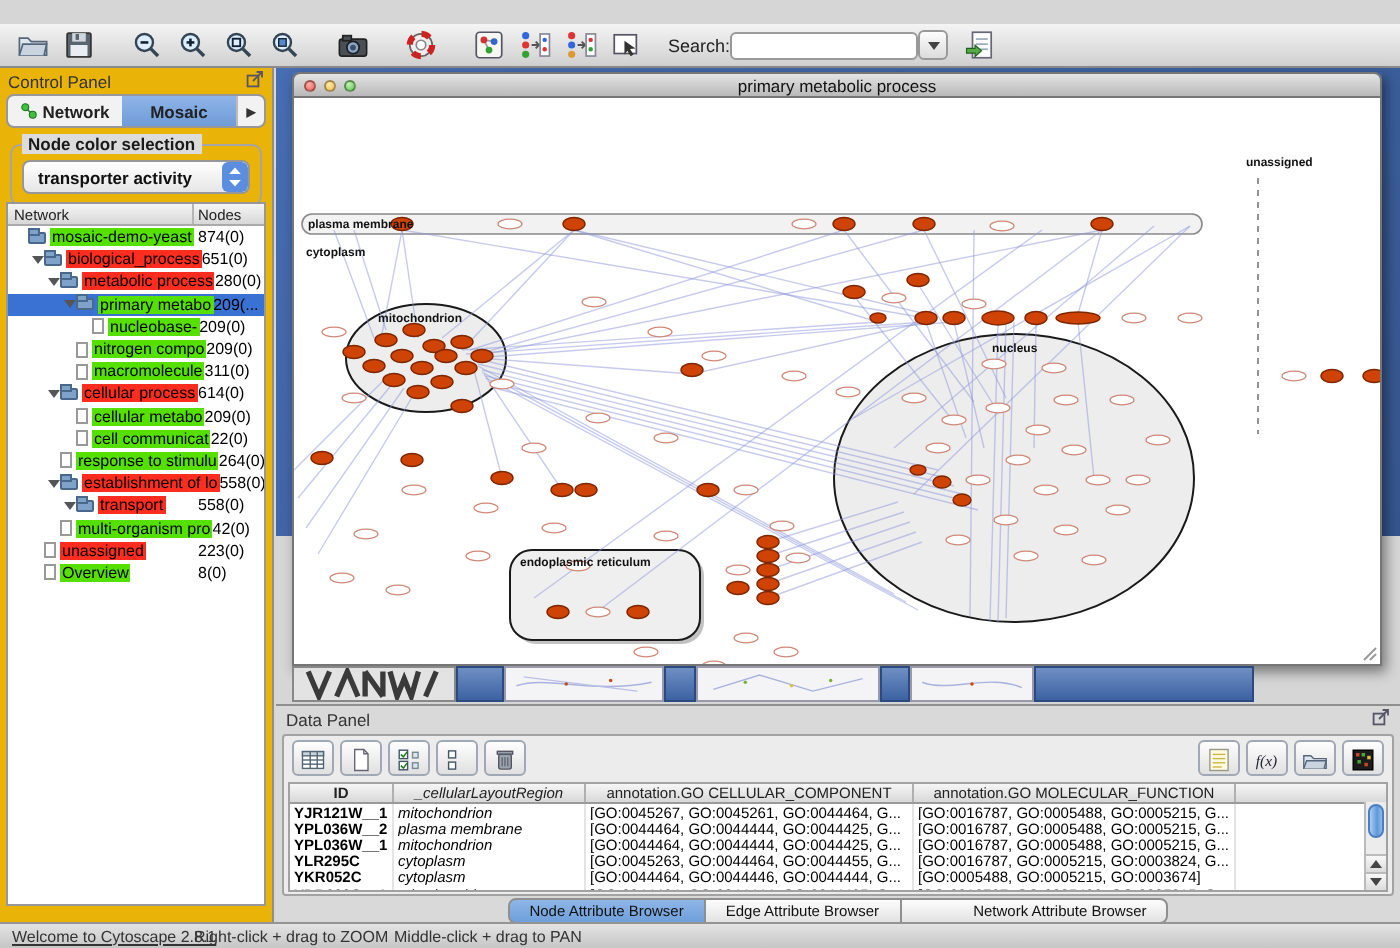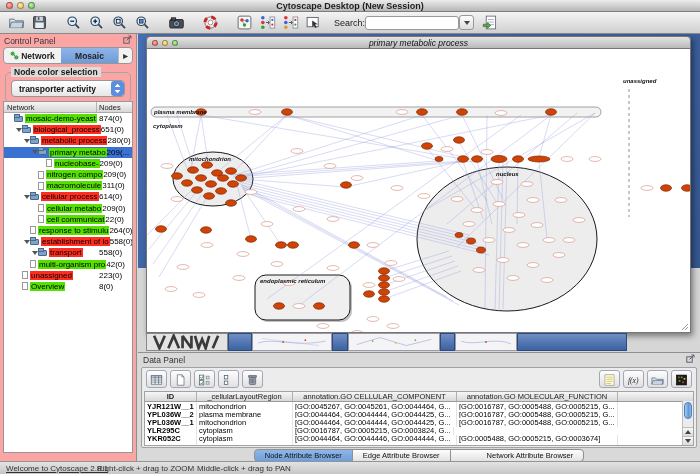--- a/index.html
+++ b/index.html
@@ -29,21 +29,21 @@
   .tb-sep{width:9px;height:1px;display:inline-block;}
   .search-wrap{display:flex;align-items:center;gap:0;margin-left:10px;}
   .search-label{font-size:9px;color:#222;}
   .search-input{width:86px;height:12px;font-size:9px;border:1px solid #999;border-radius:3px;padding:0 3px;background:#fff;outline:none;}
   .dd-btn{width:13px;height:13px;border:1px solid #999;border-radius:3px;background:linear-gradient(#fdfdfd,#dcdcdc);
     display:flex;align-items:center;justify-content:center;}
   .dd-btn .tri{width:0;height:0;border-left:3px solid transparent;border-right:3px solid transparent;border-top:4px solid #444;}
 
   
   .control-panel{position:absolute;left:0;top:34px;width:137px;bottom:12px;
-    background:#fca5a5;border-right:1px solid #8f8f8f;box-sizing:border-box;}
+    background:#eab308;border-right:1px solid #8f8f8f;box-sizing:border-box;}
   .cp-header{height:13px;display:flex;justify-content:space-between;align-items:center;padding:0 4px;
     font-size:8.5px;color:#333;}
   .float-ico svg{width:9px;height:9px;}
   .cp-tabs{margin:0 3px;height:15px;background:#f2f2f2;border:1px solid #979797;border-radius:4px;
     display:flex;font-size:8.5px;font-weight:bold;color:#222;overflow:hidden;}
   .cp-tab{flex:1;display:flex;align-items:center;justify-content:center;gap:2px;}
   .cp-tab.selected{background:linear-gradient(#8fb4e8,#6f9cd8);}
   .cp-overflow{width:13px;display:flex;align-items:center;justify-content:center;border-left:1px solid #bbb;font-size:6px;color:#333;}
   .groupbox{margin:8px 5px 0;border:1px solid #a5a5a5;border-radius:5px;padding:7px 5px 5px;position:relative;}
   .groupbox-label{position:absolute;top:-6px;left:5px;background:#dcdcdc;padding:0 3px;font-size:8.5px;font-weight:bold;color:#1a1a1a;}
@@ -68,21 +68,21 @@
   .tree-ico.folder{width:9px;height:6px;background:#7ea2c8;border:1px solid #49688c;border-radius:1px;position:relative;}
   .tree-ico.folder::before{content:"";position:absolute;left:-1px;top:-3px;width:4px;height:2px;background:#7ea2c8;border:1px solid #49688c;}
   .tree-ico.file{width:6px;height:8px;background:#fff;border:1px solid #999;}
   .tree-label{padding:0 1px;color:#000;flex:none;}
   .tree-label.green{background:#55e000;}
   .tree-label.red{background:#ff2d1f;}
   .tree-value{margin-left:auto;width:33px;flex:none;overflow:hidden;color:#000;}
 
   
   .desktop{position:absolute;left:138px;top:34px;right:0;height:234px;
-    background:linear-gradient(140deg,#476db2,#35568f);font-style:italic;}
+    background:linear-gradient(140deg,#476db2,#35568f);}
   .net-window{position:absolute;left:8px;top:2px;width:545px;height:297px;
     box-shadow:2px 3px 6px rgba(0,0,0,.45);}
   .net-titlebar{height:13px;background:linear-gradient(#e4e4e4,#b9b9b9);
     border:1px solid #767676;border-radius:4px 4px 0 0;box-sizing:border-box;
     display:flex;align-items:center;justify-content:center;font-size:8.5px;color:#111;position:relative;}
   .net-lights{position:absolute;left:5px;top:3px;display:flex;gap:4px;}
   .net-lights .light{width:6px;height:6px;}
   .net-canvas{position:absolute;left:0;right:0;top:13px;bottom:0;background:#fff;
     border:1px solid #767676;border-top:none;box-sizing:border-box;}
   .net-canvas svg{position:absolute;inset:0;width:100%;height:100%;}
@@ -104,21 +104,21 @@
   .dp-icon{width:19px;height:16px;border:1px solid #a0a7b5;border-radius:3px;
     background:linear-gradient(#fefefe,#e0e0e0);display:flex;align-items:flex-end;justify-content:center;}
   .dp-icon svg{width:15px;height:14px;}
   .dp-table{position:absolute;left:2px;right:2px;top:23px;bottom:1px;background:#fff;border:1px solid #a2a2a2;overflow:hidden;}
   .dp-thead{display:flex;height:9px;background:linear-gradient(#f6f6f6,#d8d8d8);border-bottom:1px solid #9a9a9a;
     font-size:7.5px;color:#222;}
   .dp-th{display:flex;align-items:center;justify-content:center;border-right:1px solid #b0b0b0;box-sizing:border-box;overflow:hidden;white-space:nowrap;}
   .dp-row{display:flex;height:8.2px;font-size:7.5px;color:#000;align-items:center;white-space:nowrap;}
   .dp-cell{overflow:hidden;border-right:1px solid #e4e4e4;box-sizing:border-box;padding-left:2px;height:100%;display:flex;align-items:center;}
   .c-id{width:52px;font-weight:bold;}
-  .c-region{width:96px;}
+  .c-region{width:96px;font-style:italic;}
   .c-cellular{width:164px;}
   .c-molecular{width:161px;}
   .c-fill{flex:1;border-right:none;}
   .dp-scroll{position:absolute;right:0;top:9px;bottom:0;width:11px;background:#ececec;border-left:1px solid #bbb;box-sizing:border-box;}
   .dp-thumb{position:absolute;left:1px;right:1px;top:1px;height:17px;border-radius:5px;
     background:linear-gradient(90deg,#a9cdf2,#5f97d8 60%,#8fbdea);border:1px solid #4a7ec0;box-sizing:border-box;}
   .dp-arrows{position:absolute;left:0;right:0;bottom:0;height:18px;display:flex;flex-direction:column;}
   .dp-arrow{flex:1;display:flex;align-items:center;justify-content:center;background:linear-gradient(#f8f8f8,#dcdcdc);border-top:1px solid #bbb;}
   .dp-arrow .up{width:0;height:0;border-left:3px solid transparent;border-right:3px solid transparent;border-bottom:4px solid #444;}
   .dp-arrow .down{width:0;height:0;border-left:3px solid transparent;border-right:3px solid transparent;border-top:4px solid #444;}
@@ -133,28 +133,20 @@
   .statusbar{position:absolute;left:0;right:0;bottom:0;height:12px;
     background:linear-gradient(#e3e3e3,#c6c6c6);border-top:1px solid #949494;font-size:8px;color:#333;}
   .statusbar span{position:absolute;top:1.5px;}
   .sb-1{left:6px;text-decoration:underline;} .sb-2{left:97px;} .sb-3{left:197px;}
 </style>
 </head>
 <body>
 
 <div class="app">
 
-  <div class="titlebar">
-    <div class="lights">
-      <span class="light l-red"></span>
-      <span class="light l-yellow"></span>
-      <span class="light l-green"></span>
-    </div>
-    <div class="app-title">Cytoscape Desktop (New Session)</div>
-  </div>
 
   <div class="toolbar">
     <div class="tb-icons">
         <span class="tb-btn">
           <svg viewBox="0 0 20 20">
             <path d="M2 6 h5 l2 2 h9 v8 H2 Z" fill="#dfe6ee" stroke="#55667a"></path>
             <path d="M2 16 L4 9.5 H18 L16.5 16" fill="#c9d4e0" stroke="#55667a"></path>
           </svg>
         </span>
         <span class="tb-btn">
@@ -790,20 +782,21 @@
             <div class="dp-row">
               <span class="dp-cell c-id">YPL036W__1</span>
               <span class="dp-cell c-region">mitochondrion</span>
               <span class="dp-cell c-cellular">[GO:0044464, GO:0044444, GO:0044425, G...</span>
               <span class="dp-cell c-molecular">[GO:0016787, GO:0005488, GO:0005215, G...</span>
               <span class="dp-cell c-fill"></span>
             </div>
             <div class="dp-row">
               <span class="dp-cell c-id">YLR295C</span>
               <span class="dp-cell c-region">cytoplasm</span>
+              <span class="dp-cell c-cellular">[GO:0045263, GO:0044464, GO:0044455, G...</span>
               <span class="dp-cell c-molecular">[GO:0016787, GO:0005215, GO:0003824, G...</span>
               <span class="dp-cell c-fill"></span>
             </div>
             <div class="dp-row">
               <span class="dp-cell c-id">YKR052C</span>
               <span class="dp-cell c-region">cytoplasm</span>
               <span class="dp-cell c-cellular">[GO:0044464, GO:0044446, GO:0044444, G...</span>
               <span class="dp-cell c-molecular">[GO:0005488, GO:0005215, GO:0003674]</span>
               <span class="dp-cell c-fill"></span>
             </div>

